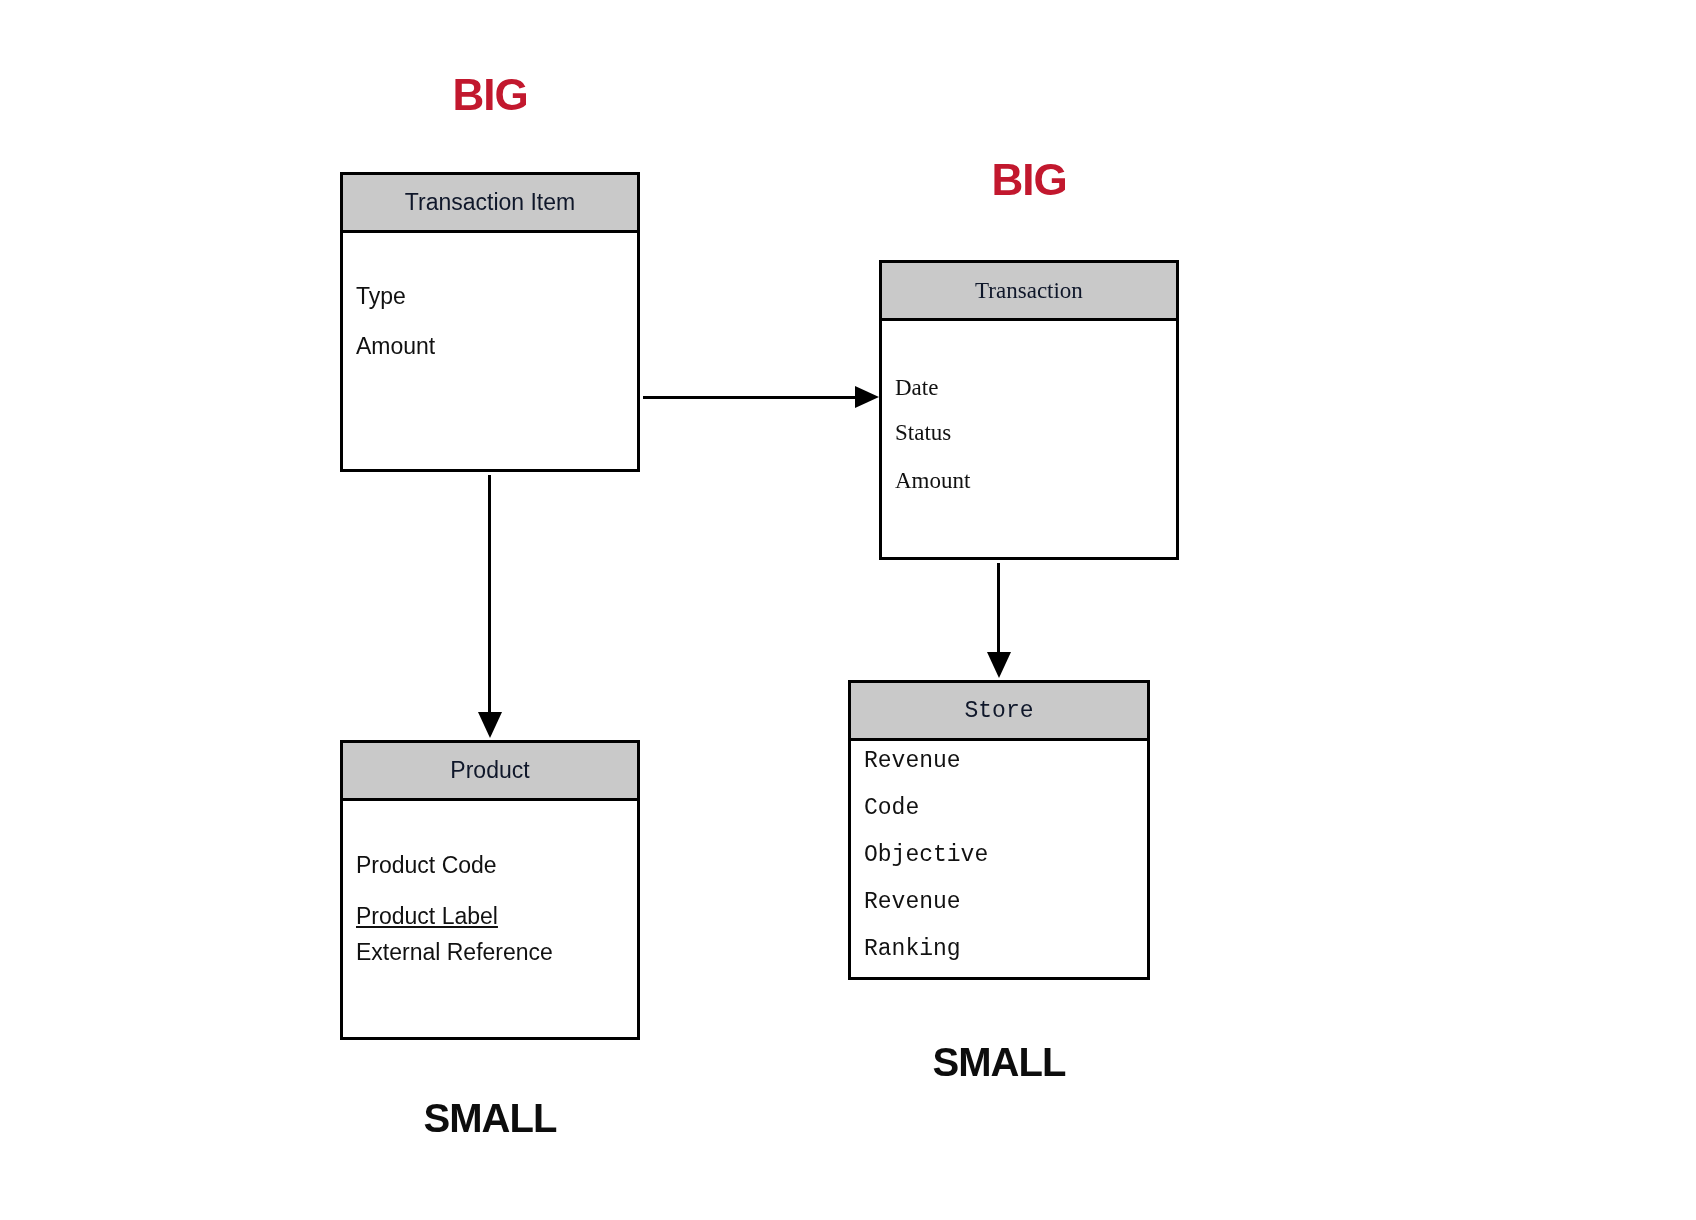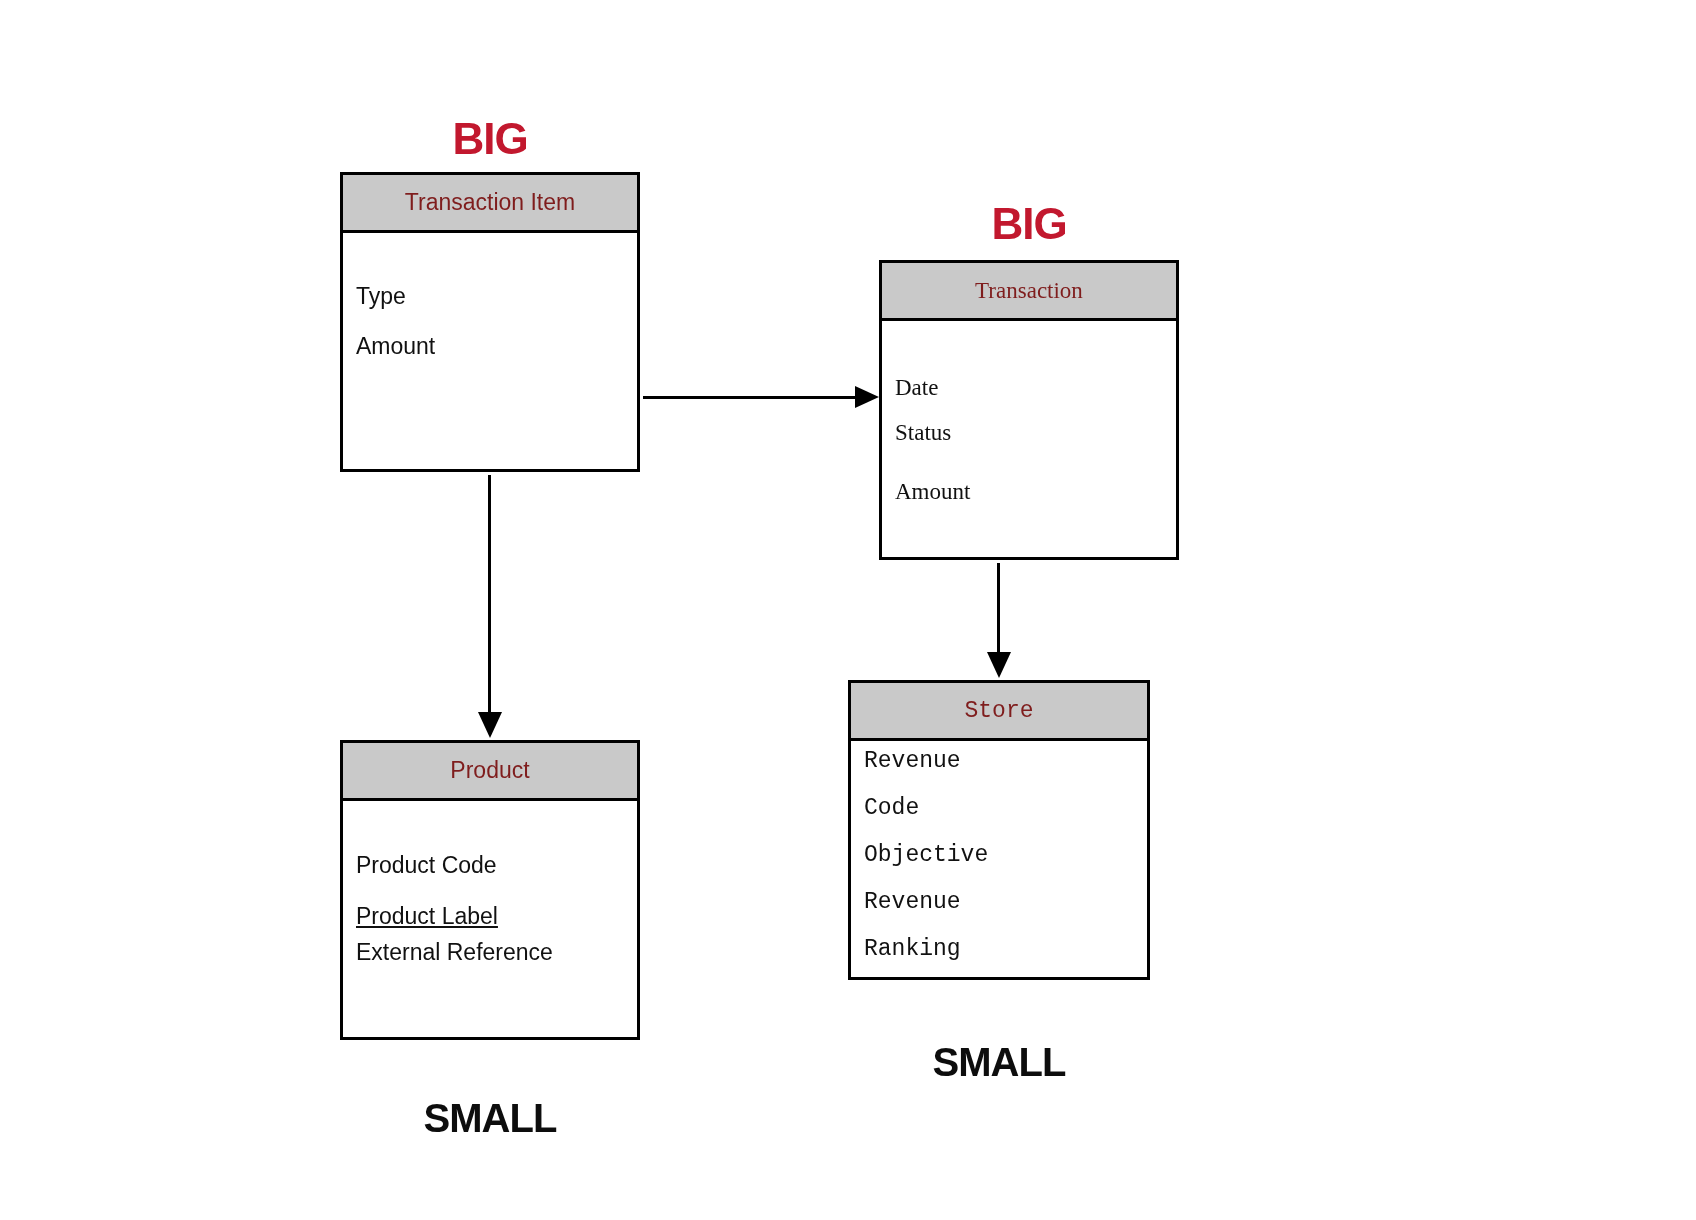--- a/index.html
+++ b/index.html
@@ -18,42 +18,41 @@
   .size-label {
     position: absolute;
     text-align: center;
     font-weight: bold;
     letter-spacing: -1px;
     white-space: nowrap;
   }
   .size-label.big {
     font-size: 44px;
     color: #c2182e;
-    margin-top: 44px;
   }
   .size-label.small {
     font-size: 40px;
     color: #0d0d0d;
   }
   .entity {
     position: absolute;
     box-sizing: border-box;
     border: 3px solid #000000;
     background: #ffffff;
   }
   .entity-header {
     box-sizing: border-box;
     height: 58px;
     background: #c9c9c9;
     border-bottom: 3px solid #000000;
     display: flex;
     align-items: center;
     justify-content: center;
     font-size: 23px;
-    color: #7f1d1d;
+    color: #0f172a;
   }
   .entity-body {
     box-sizing: border-box;
     padding-left: 13px;
     padding-right: 0;
   }
   .entity-field {
     font-size: 23px;
     line-height: 28px;
     color: #111111;
@@ -94,21 +93,21 @@
     <div class="entity-body" style="padding-top:49px;">
       <div class="entity-field" style="margin-bottom:22px;">Type</div>
       <div class="entity-field">Amount</div>
     </div>
   </div>
 
   <div class="entity" style="left:879px; top:260px; width:300px; height:300px;font-family:Liberation Serif, serif;">
     <div class="entity-header">Transaction</div>
     <div class="entity-body" style="padding-top:53px;">
       <div class="entity-field" style="margin-bottom:17px;">Date</div>
-      <div class="entity-field" style="margin-bottom:31px;">Status</div>
+      <div class="entity-field" style="margin-bottom:20px;">Status</div>
       <div class="entity-field">Amount</div>
     </div>
   </div>
 
   <div class="entity" style="left:340px; top:740px; width:300px; height:300px;">
     <div class="entity-header">Product</div>
     <div class="entity-body" style="padding-top:50px;">
       <div class="entity-field" style="margin-bottom:23px;">Product Code</div>
       <div class="entity-field" style="margin-bottom:8px;text-decoration:underline;">Product Label</div>
       <div class="entity-field">External Reference</div>

